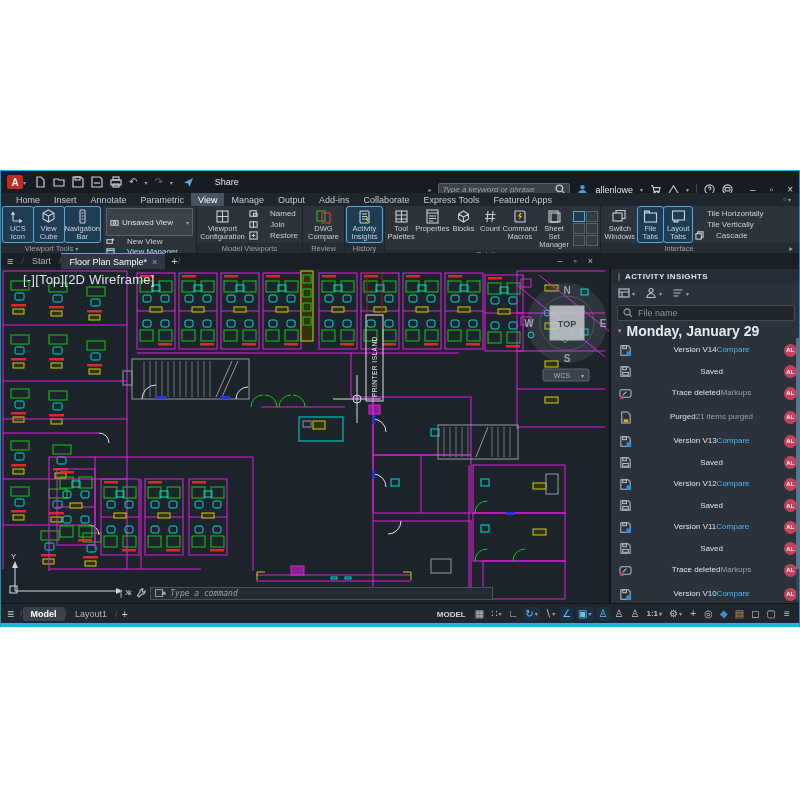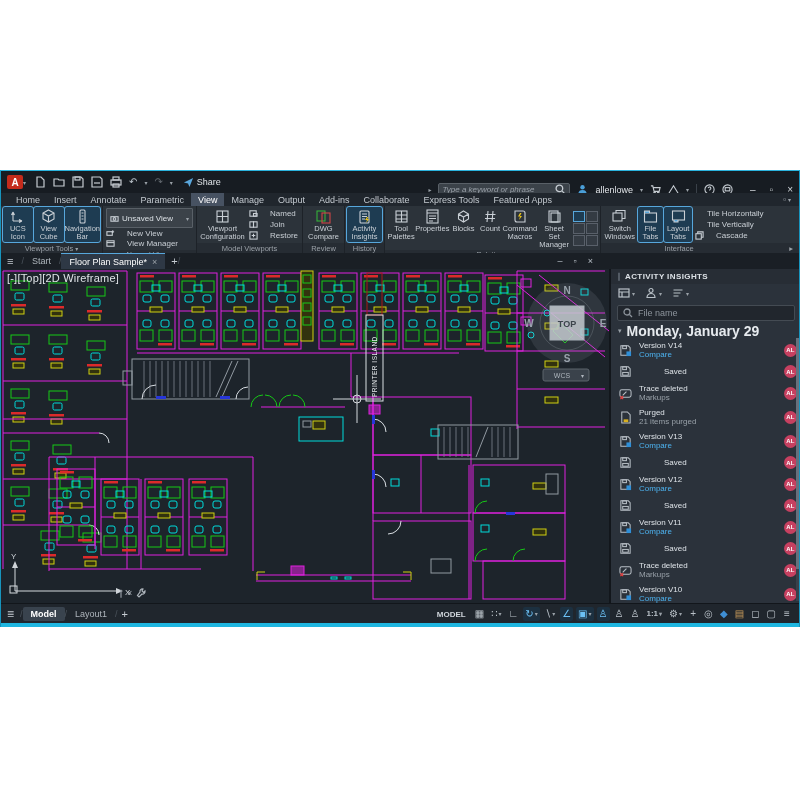--- a/index.html
+++ b/index.html
@@ -10,21 +10,21 @@
             color:#cfd4da; overflow:hidden; }
 
   
   .titlebar { position:absolute; top:0; left:0; right:0; height:22px; background:#171c22; display:flex; align-items:center; padding:0 6px; }
   .alogo { width:16px; height:14px; background:#c42b1c; color:#fff; font-weight:bold; font-size:10px; display:flex; align-items:center; justify-content:center; border-radius:2px; }
   .qat { display:flex; align-items:center; gap:7px; margin-left:8px; }
   .qat svg { width:12px; height:12px; stroke:#c6ccd2; fill:none; stroke-width:1.2; }
   .qat .tx { font-size:10px; color:#b9c1c8; line-height:1; }
   .qat .dim { opacity:.45; }
   .crt { font-size:6px; color:#9aa1a8; }
-  .share { display:flex; align-items:center; gap:3px; margin-left:10px; font-size:9px; color:#dfe4e8; }
+  .share { display:flex; align-items:center; gap:21px; margin-left:10px; font-size:9px; color:#dfe4e8; }
   .share svg { width:11px; height:11px; fill:#5aa7dc; }
   .tb-center { position:absolute; left:50%; transform:translateX(-50%); top:0; height:22px; display:flex; align-items:center; gap:14px; font-size:9px; color:#d6dbe0; white-space:nowrap; }
   .tb-center .doc { font-weight:bold; }
   .tb-right { margin-left:auto; display:flex; align-items:center; gap:7px;margin-top:15px; }
   .searchbox { width:132px; height:13px; background:#3b4249; border:1px solid #596067; border-radius:2px; display:flex; align-items:center; padding:0 3px; gap:3px; }
   .searchbox .ph { flex:1; font-size:8px; font-style:italic; color:#9aa1a9; white-space:nowrap; overflow:hidden; }
   .searchbox svg { width:9px; height:9px; stroke:#d8a020; fill:none; stroke-width:1.4; }
   .tb-right .usr { font-size:9px; color:#e2e6ea; }
   .tb-right svg { width:11px; height:11px; stroke:#c6ccd2; fill:none; stroke-width:1.2; }
   .tb-right .person svg { fill:#4a9fd8; stroke:none; }
@@ -42,41 +42,41 @@
   .rpanel { display:flex; flex-direction:column; border-right:1px solid #1d2228; }
   .rpanel .content { flex:1; display:flex; align-items:stretch; padding:1px 2px; gap:1px; }
   .rpanel .plabel { height:10px; background:#262c33; font-size:7.5px; color:#9aa0a7; display:flex; align-items:center; justify-content:center; gap:2px; }
   .rbtn { width:32px; display:flex; flex-direction:column; align-items:center; justify-content:flex-start; padding-top:2px; gap:1px; border-radius:2px; }
   .rbtn .lbl { font-size:7.5px; line-height:8px; text-align:center; color:#c9cfd5; }
   .rbtn svg { width:15px; height:15px; stroke:#c9cfd5; fill:none; stroke-width:1.1; }
   .rbtn.sel { background:#1e3c52; outline:1px solid #57a7dc; }
   .rcol { display:flex; flex-direction:column; justify-content:space-between; padding:2px 2px; }
   .rrow { display:flex; align-items:center; gap:12px; font-size:8px; color:#c9cfd5; white-space:nowrap; }
   .rrow svg { width:9px; height:9px; stroke:#c9cfd5; fill:none; stroke-width:1.2; }
-  .rdrop { height:20px; background:#3b4249; border:1px solid #596067; border-radius:1px; display:flex; align-items:center; gap:3px; padding:0 3px; font-size:8px; color:#dbe0e5; }
+  .rdrop { height:28px; background:#3b4249; border:1px solid #596067; border-radius:1px; display:flex; align-items:center; gap:3px; padding:0 3px; font-size:8px; color:#dbe0e5; }
   .rdrop svg { width:9px; height:9px; stroke:#c9cfd5; fill:none; stroke-width:1.2; }
   .minigrid { display:grid; grid-template-columns:12px 12px; grid-auto-rows:11px; gap:1px; align-content:center; margin-left:2px; }
   .minigrid span { border:1px solid #59606a; background:#343b43; }
   .minigrid span.on { border-color:#57a7dc; background:#1e3c52; }
 
   
   .filetabs { position:absolute; top:82px; left:0; right:0; height:16px; background:#1a1f25; display:flex; align-items:center; padding-left:6px; font-size:9px; }
   .ft-burger { color:#c6ccd2; font-size:11px; margin-right:8px; }
   .ftab { padding:0 8px; height:100%; display:flex; align-items:center; gap:5px; color:#aeb5bc; }
   .ftab.active { background:#2e3845; color:#fff; border-top:1px solid #57a7dc; }
   .ftab .x { color:#9aa1a8; font-size:9px; }
   .ft-slash { color:#4a525b; }
   .ft-plus { color:#c6ccd2; margin-left:6px; font-size:11px; }
   .dwgctl { position:absolute; right:206px; top:0; height:16px; display:flex; align-items:center; gap:11px; font-size:9px; color:#b9c1c8; }
 
   
   .main { position:absolute; top:98px; left:0; width:800px; height:334px; display:flex; }
   .canvas { position:relative; width:608px; height:334px; background:#1d242b; overflow:hidden; }
   .canvas svg.plan { position:absolute; top:0; left:0; }
-  .vplabel { position:absolute; top:3px; left:6px; font-size:11px; color:#dfe3e7; letter-spacing:.2px; }
+  .vplabel { position:absolute; top:3px; left:22px; font-size:13px; color:#dfe3e7; letter-spacing:.2px; }
 
   
   .m  { stroke:#e020e0; fill:none; stroke-width:1; }
   .mf { fill:rgba(224,32,224,.55); stroke:#e020e0; stroke-width:1; }
   .g  { stroke:#16c916; fill:none; stroke-width:1; }
   .c  { stroke:#00dcdc; fill:none; stroke-width:1; }
   .yt { stroke:#cfcf12; fill:#32320e; stroke-width:1; }
   .rm { fill:#dc2a2a; }
   .gr { stroke:#929aa2; fill:none; stroke-width:1; }
   .st { stroke:#7f8790; fill:none; stroke-width:0.8; }
@@ -115,21 +115,21 @@
   .ai-item { display:flex; align-items:center; padding:0 4px 0 8px; }
   .ai-item.dbl { height:24px; } .ai-item.sgl { height:19px;gap:25px; }
   .ai-ic { width:20px; display:flex; align-items:center; }
   .ai-ic svg { width:13px; height:13px; display:none; }
   .ai-ic .s { stroke:#b9c0c7; fill:none; stroke-width:1.1; }
   .ai-ic .b { fill:#2f8fd8; }
   .ai-ic .x { stroke:#e04040; fill:none; stroke-width:1.3; }
   .ai-ic .p { fill:#d8b020; }
   .t-version .ic-version { display:block; } .t-saved .ic-saved { display:block; }
   .t-trace .ic-trace { display:block; } .t-purged .ic-purged { display:block; }
-  .ai-txt { flex:1; display:flex; flex-direction:column; justify-content:center; line-height:9.5px; }
+  .ai-txt { flex:1; display:flex; flex-direction:row; justify-content:center; line-height:9.5px; }
   .ai-title { font-size:8px; color:#dde2e7; }
   .ai-sub { font-size:8px; color:#98a0a8; }
   .ai-sub.link { color:#4db3f0; }
   .ai-avatar { width:13px; height:13px; border-radius:50%; background:#c64060; color:#fff; font-size:6px; font-weight:bold; display:flex; align-items:center; justify-content:center; letter-spacing:.2px; }
   .pal-scroll { position:absolute; right:1px; top:0; bottom:2px; width:4px; background:#39414b; }
   .pal-scroll .thumb { position:absolute; top:0; left:0; width:4px; height:88%; background:#67707c; }
 
   
   .bottombar { position:absolute; top:432px; left:0; right:0; height:21px; background:#20262d; border-top:1px solid #12161b; display:flex; align-items:center; padding:0 6px; }
   .bb-burger { color:#c6ccd2; font-size:12px; margin-right:6px; }
@@ -704,20 +704,27 @@
       </svg>
 
       <div class="vplabel">[-][Top][2D Wireframe]</div>
 
       <div class="cmdbar">
         <span class="grip">∥</span>
         <span class="cx">×</span>
         <svg viewBox="0 0 10 10">
               <path d="M7 1 a2.5 2.5 0 0 0 -3 3 L1.5 7.5 L3 9 L6 6 a2.5 2.5 0 0 0 3 -3 L7.5 4.5 L6 3 Z"></path>
             </svg>
+        <div class="cmdinput">
+          <svg viewBox="0 0 11 8">
+                <rect x="0.5" y="0.5" width="7" height="7" fill="none" stroke="#8d949c"></rect>
+                <path d="M9 3 l1.5 2 h-3 z" fill="#8d949c"></path>
+              </svg>
+          <span class="ph">Type a command</span>
+        </div>
       </div>
     </div>
 
     <aside class="palette">
       <div class="pal-head">
         <span class="grip">∥</span>
         <span class="t">ACTIVITY INSIGHTS</span>
       </div>
       <div class="pal-tools">
         <span class="ptool">

